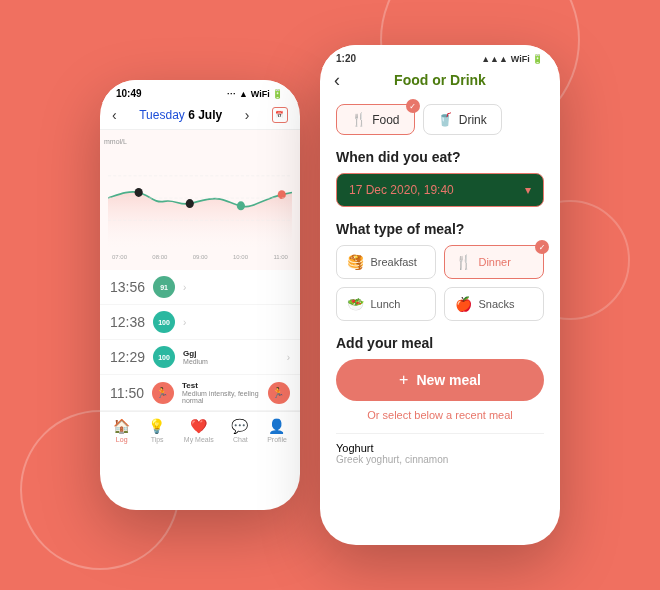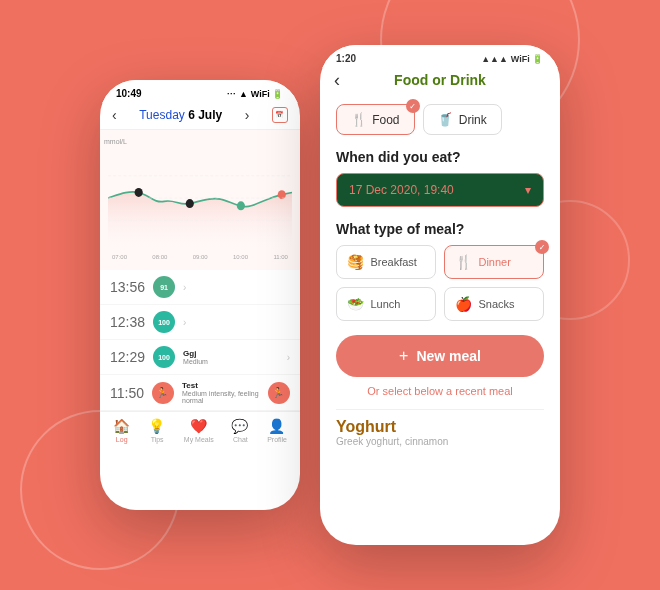--- a/index.html
+++ b/index.html
@@ -351,21 +351,21 @@
       font-size: 11px;
       color: #e8766a;
       text-align: center;
       margin-bottom: 12px;
     }
 
     .recent-item {
       padding: 8px 0;
       border-top: 1px solid #f0f0f0;
     }
-    .recent-name { font-size: 16px; font-weight: 700; color: #a16207; }
+    .recent-name { font-size: 11px; font-weight: 400; color: #000000; }
     .recent-sub { font-size: 10px; color: #aaa; }
 
     .phone-right-inner {
       display: flex;
       flex-direction: column;
       height: 100%;
     }
   </style>
 </head>
 <body>
@@ -535,20 +535,21 @@
           <button class="meal-option">
             <span class="meal-icon">🥗</span>
             <span>Lunch</span>
           </button>
           <button class="meal-option">
             <span class="meal-icon">🍎</span>
             <span>Snacks</span>
           </button>
         </div>
 
+        <div class="section-label">Add your meal</div>
         <button class="add-meal-btn">
           <span class="plus-icon">+</span>
           <span>New meal</span>
         </button>
 
         <div class="recent-link">Or select below a recent meal</div>
 
         <div class="recent-item">
           <div class="recent-name">Yoghurt</div>
           <div class="recent-sub">Greek yoghurt, cinnamon</div>

